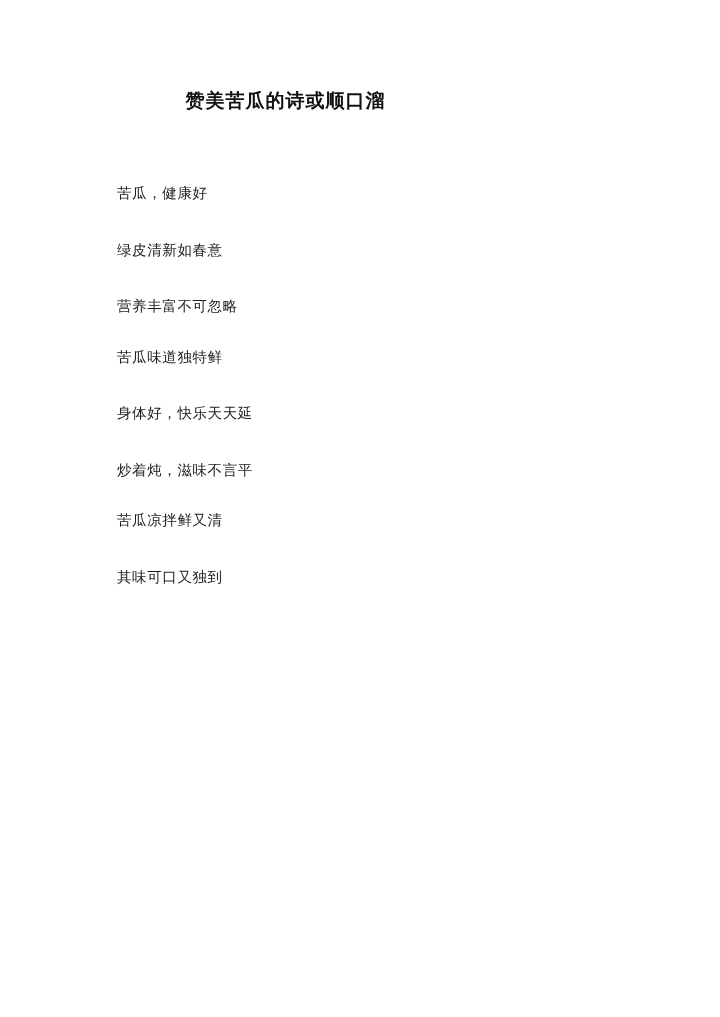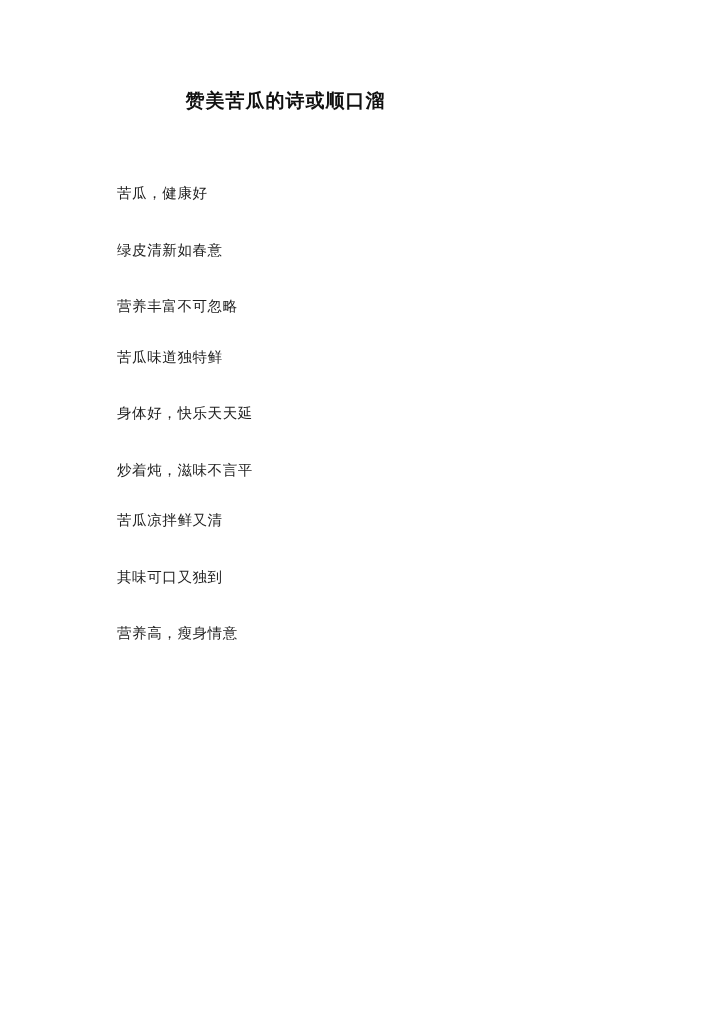--- a/index.html
+++ b/index.html
@@ -73,17 +73,16 @@
 
     <div class="stanza">
       <p class="line">苦瓜味道独特鲜</p>
       <p class="line">身体好，快乐天天延</p>
       <p class="line">炒着炖，滋味不言平</p>
     </div>
 
     <div class="stanza">
       <p class="line">苦瓜凉拌鲜又清</p>
       <p class="line">其味可口又独到</p>
-      <p class="line">营养高，瘦身情意</p>
     </div>
 
   </div>
 </div>
 
 </body></html>

